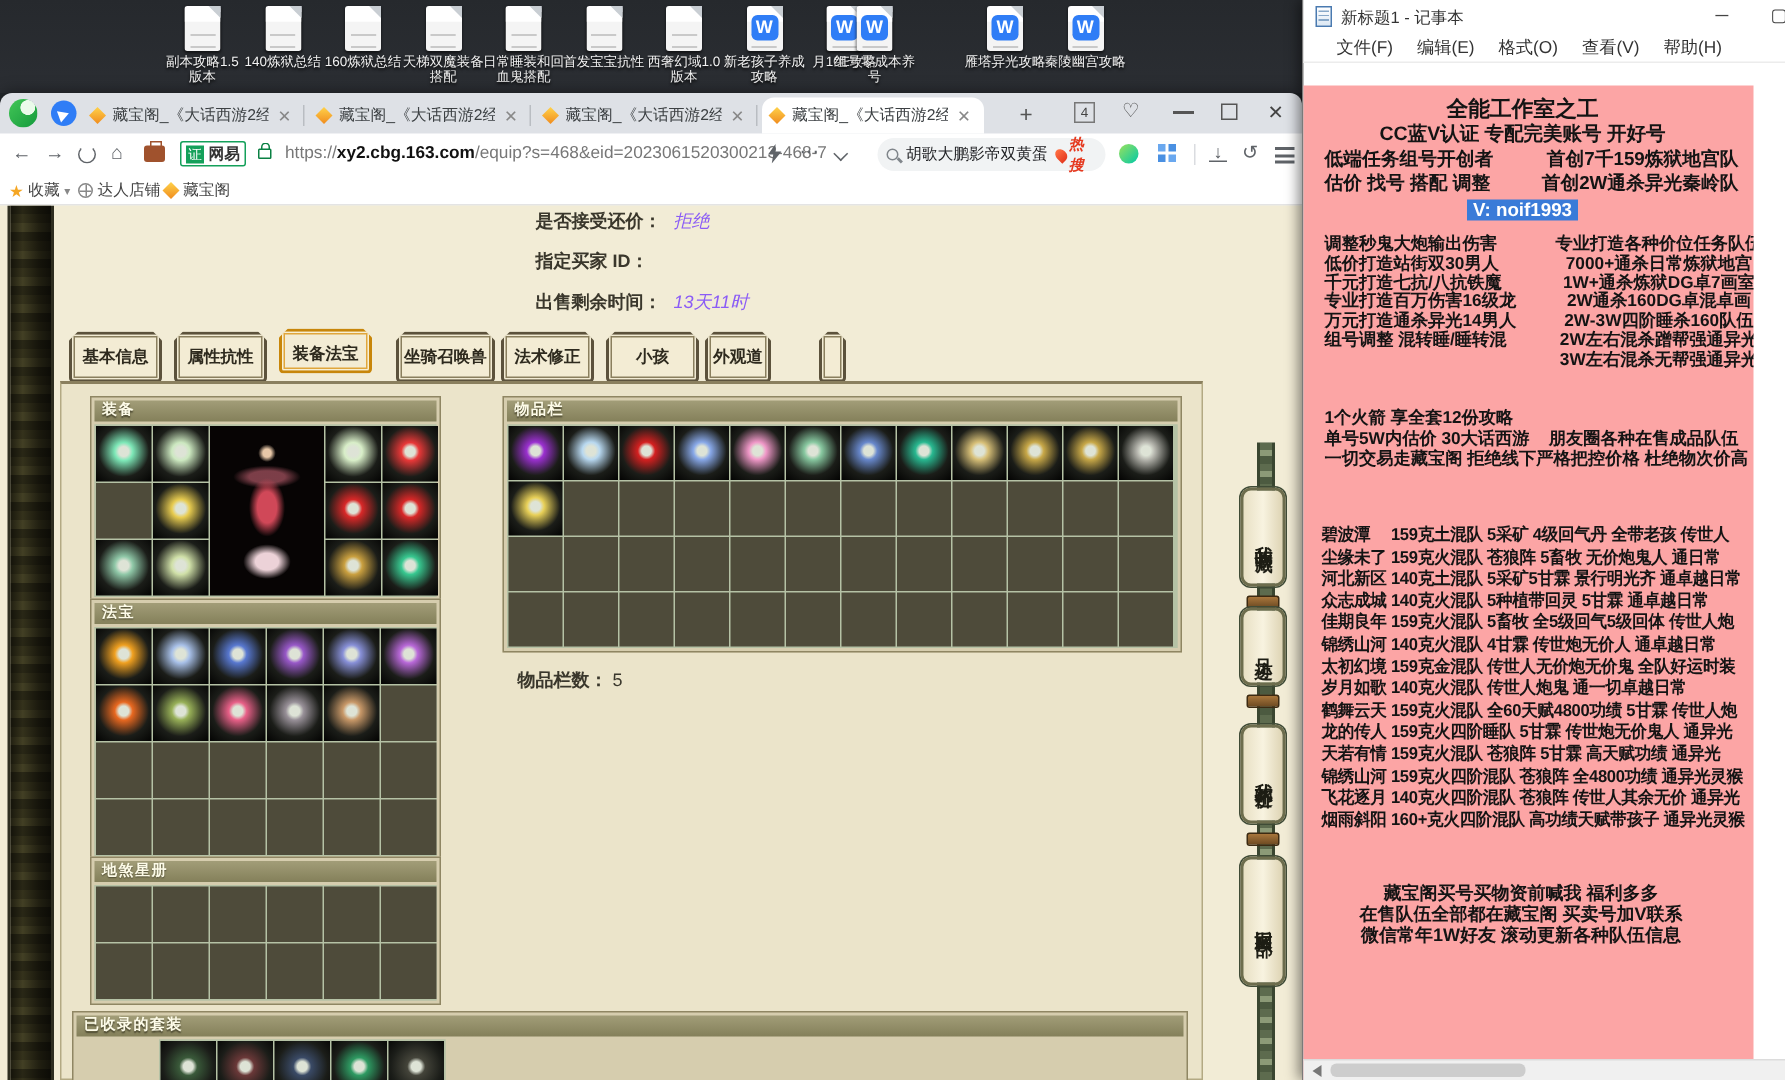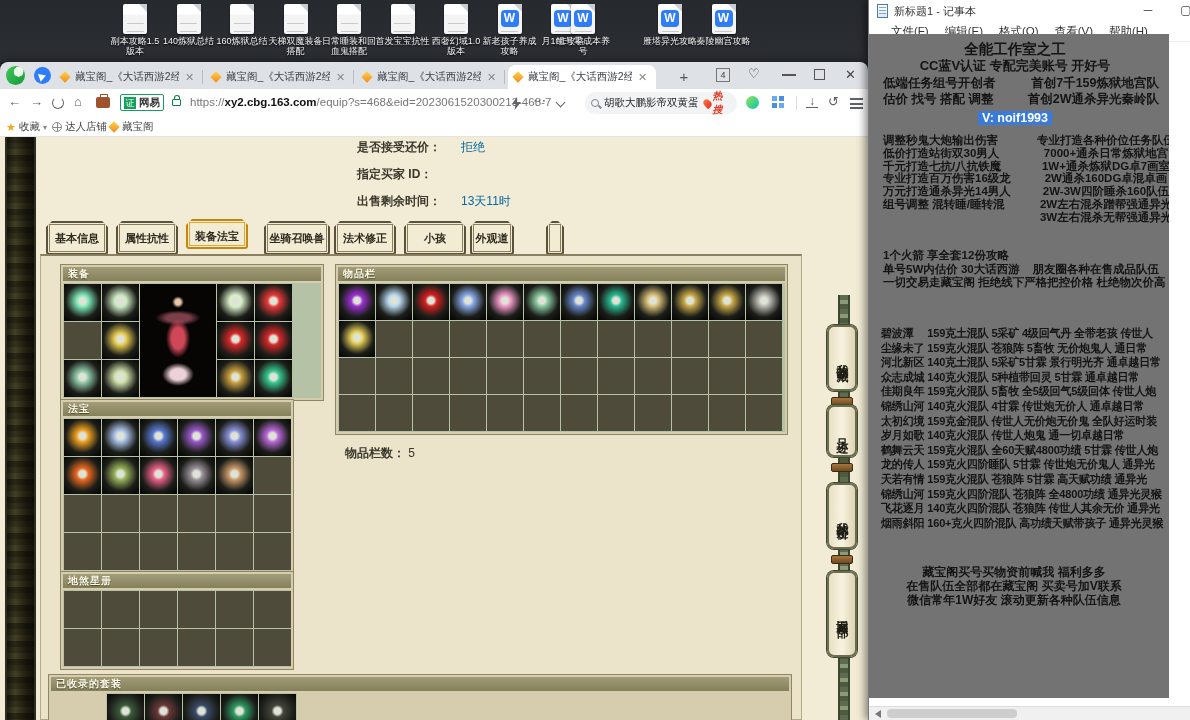--- a/index.html
+++ b/index.html
@@ -100,21 +100,21 @@
   .bm .diam { width:8px; height:8px; background:linear-gradient(135deg,#ffd24a,#f08c1e); transform:rotate(45deg); margin-right:4px; }
 
   
   .gpage { position:absolute; left:0; top:75px; width:868px; height:583px; background:#f2ecd6; overflow:hidden; }
   .ornament { position:absolute; left:5px; top:0; width:31px; height:100%;
     background:repeating-linear-gradient(180deg,#56543e 0 6px,#6e6b4f 6px 12px,#8b8867 12px 18px),
     linear-gradient(90deg,#3c3a2a,#7a775a 30%,#3e3c2c 70%,#24231a); background-blend-mode:multiply;
     border-left:2px solid #2e2d20; border-right:2px solid #2e2d20; }
   .info-row { position:absolute; font-size:12px; white-space:nowrap; }
   .info-row .lab { font-weight:bold; color:#3a372c; }
-  .info-row .val { color:#0369a1; margin-left:20px; }
+  .info-row .val { color:#8b5cf6; margin-left:8px;font-style:italic; }
 
   .ptab { position:absolute; height:34px; background:#f3ecd4; border:2px solid #5c523c; border-radius:3px;
     box-shadow:inset 0 0 0 1px #f3ecd4, inset 0 0 0 2px #8a7f5e; font-size:11px; font-weight:bold; color:#2e2a1e;
     text-align:center; line-height:30px; cursor:pointer;
     clip-path:polygon(0 6px,6px 0,calc(100% - 6px) 0,100% 6px,100% 100%,0 100%); }
   .ptab.active { border-color:#c8860a; box-shadow:inset 0 0 0 1px #f8f0d4, inset 0 0 0 2px #e0a63c; height:30px; z-index:2; }
 
   .mainpanel { position:absolute; left:40px; top:117px; width:762px; height:466px; background:#ebe4ca;
     border:1px solid #b3a983; border-top:2px solid #8a7f5e; }
 
@@ -152,21 +152,21 @@
   .np-ico { width:11px; height:14px; border:1.5px solid #4a7ab0; background:linear-gradient(#fff,#dce8f4);
     margin:0 6px 0 8px; position:relative; }
   .np-ico::after { content:""; position:absolute; left:1px; top:2px; right:1px; height:7px;
     background:repeating-linear-gradient(180deg,#88a8c8 0 1px,transparent 1px 3px); }
   .np-title .t { font-size:11px; color:#333; }
   .np-btn { position:absolute; top:0; width:34px; height:22px; text-align:center; color:#444; font-size:12px;
     line-height:20px; cursor:pointer; }
   .np-menu { position:absolute; left:0; top:22px; width:100%; height:20px; background:#fff;
     border-bottom:1px solid #ececec; display:flex; align-items:center; padding-left:22px; }
   .np-menu span { font-size:11.5px; color:#333; margin-right:16px; cursor:pointer; }
-  .np-body { position:absolute; left:0; top:34px; width:300px; height:664px; background:#737373; overflow:hidden;
+  .np-body { position:absolute; left:0; top:57px; width:300px; height:664px; background:#fca5a5; overflow:hidden;
     font-weight:bold; color:#141414; }
   .np-center { position:absolute; left:0; right:8px; text-align:center; white-space:nowrap; }
   .np-flex { position:absolute; left:14px; right:10px; display:flex; justify-content:space-between; white-space:nowrap; }
   .vtag { background:#3a7bd8; color:#fff; padding:0 4px; font-size:12.5px; }
   .svc-col { position:absolute; font-size:11.5px; line-height:12.8px; white-space:nowrap; }
   .srv-line { position:absolute; left:12px; font-size:11.5px; white-space:nowrap; transform:scaleX(.96);
     transform-origin:left center; letter-spacing:-.2px; }
   .np-foot { position:absolute; left:0; right:10px; text-align:center; font-size:12px; white-space:nowrap; }
   .np-hscroll { position:absolute; left:0; bottom:0; width:322px; height:14px; background:#f0f0f0; border-top:1px solid #dcdcdc; }
   .np-hscroll .arr { position:absolute; left:2px; top:3px; width:0; height:0; border:4px solid transparent;
@@ -324,21 +324,21 @@
           <div class="ptab" style="left: 116px; top: 84px; width: 62px;">属性抗性</div>
           <div class="ptab active" style="left: 186px; top: 82px; width: 62px;">装备法宝</div>
           <div class="ptab" style="left: 264px; top: 84px; width: 66px;">坐骑召唤兽</div>
           <div class="ptab" style="left: 334px; top: 84px; width: 62px;">法术修正</div>
           <div class="ptab" style="left: 404px; top: 84px; width: 62px;">小孩</div>
           <div class="ptab" style="left: 470px; top: 84px; width: 44px;">外观道具</div>
           <div class="ptab" style="left: 546px; top: 84px; width: 18px;"></div>
         </div>
       <div class="mainpanel"></div>
 
-      <div class="gsec" style="left:60px;top:127px;width:264px;">
+      <div class="gsec" style="left:60px;top:127px;width:234px;">
         <div class="hd">装备</div>
         <div class="ggrid" id="equip-grid" style="grid-template-columns:37px 37px 76px 37px 37px;grid-auto-rows:37px;">
             <div class="gcell portrait"></div>
             <div class="gcell filled" style="grid-area: 1 / 1; background: radial-gradient(circle at 50% 46%, rgba(255, 255, 255, 0.55) 0px, rgba(255, 255, 255, 0.55) 12%, rgb(126, 232, 184) 22%, rgba(0, 0, 0, 0.85) 62%, rgb(3, 3, 2) 100%);"></div>
             <div class="gcell filled" style="grid-area: 1 / 2; background: radial-gradient(circle at 50% 46%, rgba(255, 255, 255, 0.55) 0px, rgba(255, 255, 255, 0.55) 12%, rgb(204, 232, 192) 22%, rgba(0, 0, 0, 0.85) 62%, rgb(3, 3, 2) 100%);"></div>
             <div class="gcell filled" style="grid-area: 1 / 4; background: radial-gradient(circle at 50% 46%, rgba(255, 255, 255, 0.55) 0px, rgba(255, 255, 255, 0.55) 12%, rgb(216, 238, 200) 22%, rgba(0, 0, 0, 0.85) 62%, rgb(3, 3, 2) 100%);"></div>
             <div class="gcell filled" style="grid-area: 1 / 5; background: radial-gradient(circle at 50% 46%, rgba(255, 255, 255, 0.55) 0px, rgba(255, 255, 255, 0.55) 12%, rgb(232, 56, 56) 22%, rgba(0, 0, 0, 0.85) 62%, rgb(3, 3, 2) 100%);"></div>
             <div class="gcell" style="grid-area: 2 / 1;"></div>
             <div class="gcell filled" style="grid-area: 2 / 2; background: radial-gradient(circle at 50% 46%, rgba(255, 255, 255, 0.55) 0px, rgba(255, 255, 255, 0.55) 12%, rgb(232, 204, 80) 22%, rgba(0, 0, 0, 0.85) 62%, rgb(3, 3, 2) 100%);"></div>
             <div class="gcell filled" style="grid-area: 2 / 4; background: radial-gradient(circle at 50% 46%, rgba(255, 255, 255, 0.55) 0px, rgba(255, 255, 255, 0.55) 12%, rgb(216, 40, 40) 22%, rgba(0, 0, 0, 0.85) 62%, rgb(3, 3, 2) 100%);"></div>

